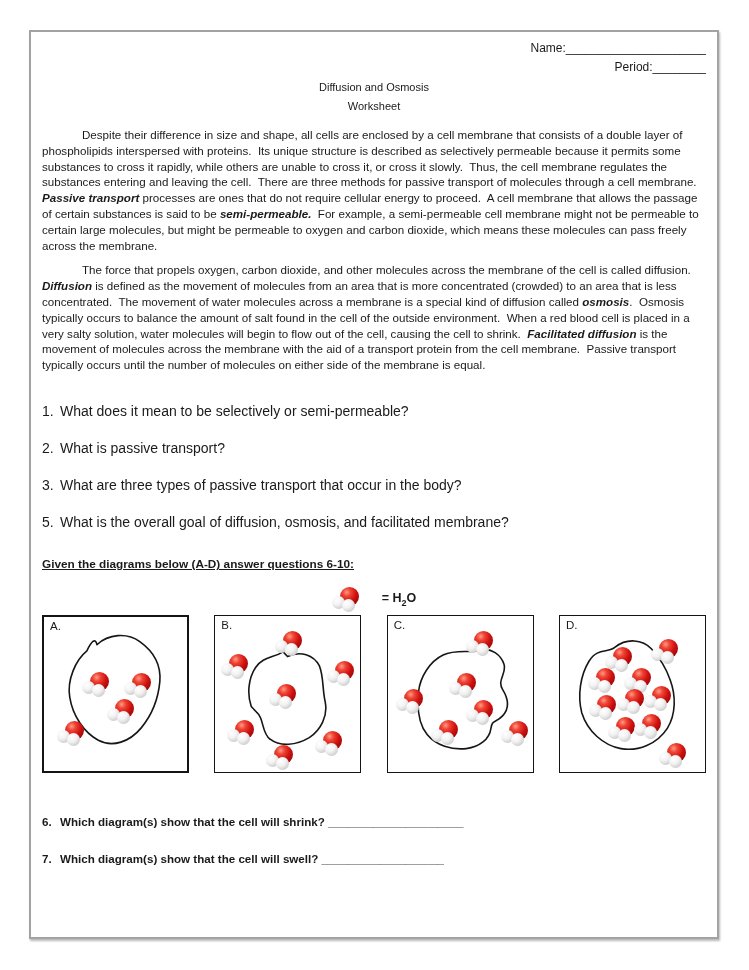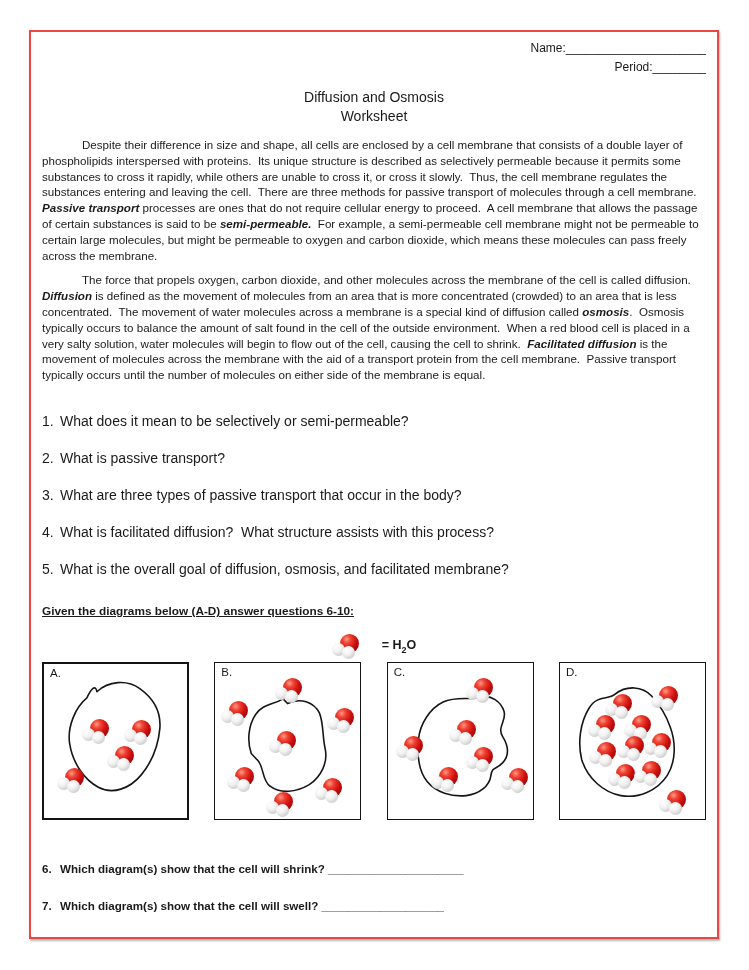--- a/index.html
+++ b/index.html
@@ -8,28 +8,28 @@
     position: relative;
     width: 749px; height: 970px;
     background: #ffffff;
     font-family: "Liberation Sans", sans-serif;
     color: #1a1a1a;
     overflow: hidden;
   }
   .frame {
     position: absolute; left: 29px; top: 30px;
     width: 690px; height: 909px;
-    border: 2px solid #ef4444;
+    border: 2px solid #a3a3a3;
     box-shadow: 1px 2px 2px rgba(0,0,0,0.28);
     background: #fff;
     padding: 6px 11px 0 11px;
   }
   .header-right { text-align: right; font-size: 12px; line-height: 17px; margin-top: 2px; }
   .blank-line { letter-spacing: 0; }
-  .title-block { text-align: center; font-size: 14px; line-height: 18.5px; margin-top: 12px; }
+  .title-block { text-align: center; font-size: 11px; line-height: 18.5px; margin-top: 2px; }
   .para {
     font-size: 11.6px; line-height: 15.8px;
     text-indent: 40px; margin: 0; padding: 0;
     white-space: pre-wrap;
     margin-top: 9px;
   }
   .para:first-of-type { margin-top: 12px; }
   .bi { font-weight: bold; font-style: italic; }
   .q-list { margin-top: 31px; }
   .q-row { font-size: 14px; line-height: 15.5px; margin-bottom: 21.5px; white-space: pre-wrap; }
@@ -84,21 +84,20 @@
       <div>Worksheet</div>
     </div>
 
     <p class="para"><span>Despite their difference in size and shape, all cells are enclosed by a cell membrane that consists of a double layer of phospholipids interspersed with proteins.  Its unique structure is described as selectively permeable because it permits some substances to cross it rapidly, while others are unable to cross it, or cross it slowly.  Thus, the cell membrane regulates the substances entering and leaving the cell.  There are three methods for passive transport of molecules through a cell membrane.  </span><span class="bi">Passive transport</span><span> processes are ones that do not require cellular energy to proceed.  A cell membrane that allows the passage of certain substances is said to be </span><span class="bi">semi-permeable.</span><span>  For example, a semi-permeable cell membrane might not be permeable to certain large molecules, but might be permeable to oxygen and carbon dioxide, which means these molecules can pass freely across the membrane.</span></p>
     <p class="para"><span>The force that propels oxygen, carbon dioxide, and other molecules across the membrane of the cell is called diffusion.  </span><span class="bi">Diffusion</span><span> is defined as the movement of molecules from an area that is more concentrated (crowded) to an area that is less concentrated.  The movement of water molecules across a membrane is a special kind of diffusion called </span><span class="bi">osmosis</span><span>.  Osmosis typically occurs to balance the amount of salt found in the cell of the outside environment.  When a red blood cell is placed in a very salty solution, water molecules will begin to flow out of the cell, causing the cell to shrink.  </span><span class="bi">Facilitated diffusion</span><span> is the movement of molecules across the membrane with the aid of a transport protein from the cell membrane.  Passive transport typically occurs until the number of molecules on either side of the membrane is equal.</span></p>
 
     <div class="q-list">
       <div class="q-row"><span class="q-num">1.</span><span>What does it mean to be selectively or semi-permeable?</span></div>
       <div class="q-row"><span class="q-num">2.</span><span>What is passive transport?</span></div>
       <div class="q-row"><span class="q-num">3.</span><span>What are three types of passive transport that occur in the body?</span></div>
-      <div class="q-row"><span class="q-num">4.</span><span>What is facilitated diffusion?  What structure assists with this process?</span></div>
       <div class="q-row"><span class="q-num">5.</span><span>What is the overall goal of diffusion, osmosis, and facilitated membrane?</span></div>
     </div>
 
     <div class="section-heading">Given the diagrams below (A-D) answer questions 6-10:</div>
 
     <div class="legend">
       <span class="molecule-inline">
         <b class="mol-o"></b>
         <i class="mol-h h1"></i>
         <i class="mol-h h2"></i>

